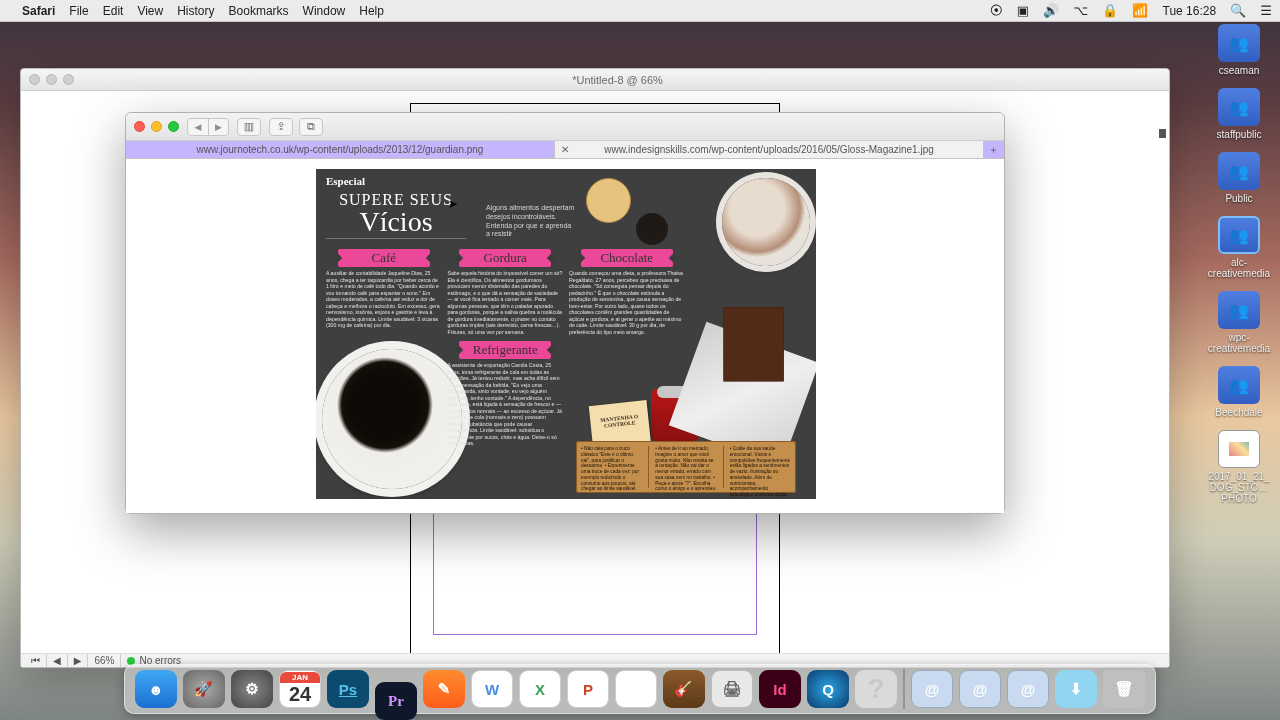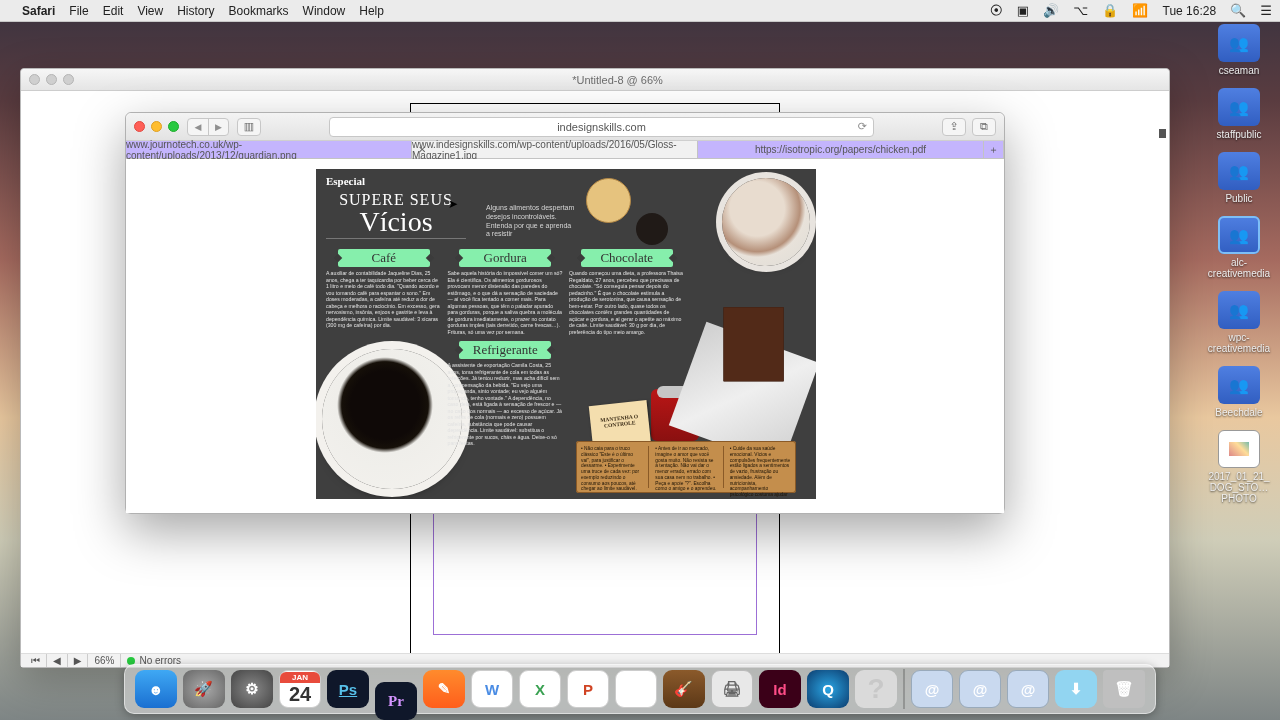--- a/index.html
+++ b/index.html
@@ -120,21 +120,21 @@
 .hero-title1 { font-family:"Times New Roman",serif; font-size:16px; letter-spacing:1px; }
 .hero-title2 { font-family:"Brush Script MT",cursive,serif; font-size:28px; line-height:.9; border-bottom:1px solid #777; padding-bottom:4px;}
 .hero-sub { flex:1; font-size:7px; line-height:1.25; color:#d6d6d6; max-width:90px; }
 .foodrow { position:absolute; right:0; top:4px; height:100px; width:320px; }
 .food { position:absolute; border-radius:50%; }
 .food.cappu { right:6px; top:5px; width:88px; height:88px; background:radial-gradient(circle at 40% 35%, #e8dccf 35%, #b59079 55%, #e8e2da 62%, #dedcd6 100%); box-shadow:0 0 0 6px #e8e4df, 0 3px 6px rgba(0,0,0,.5); }
 .food.cracker { left:90px; top:5px; width:45px; height:45px; background:#e6c37e; border:1px solid #b58946;}
 .food.oreo { left:140px; top:40px; width:32px; height:32px; background:#201a17; }
 .columns { display:flex; padding:0 10px; gap:6px; position:relative; z-index:2;}
 .col { flex:1; }
-.colhd { background:#86efac; color:#333; font-family:"Brush Script MT",cursive; font-size:13px; text-align:center; padding:1px 4px; border-radius:2px; margin:4px auto 3px; width:80%; position:relative; }
+.colhd { background:#ec4899; color:#333; font-family:"Brush Script MT",cursive; font-size:13px; text-align:center; padding:1px 4px; border-radius:2px; margin:4px auto 3px; width:80%; position:relative; }
 .colhd::before,.colhd::after { content:""; position:absolute; top:50%; width:6px; height:6px; background:#3b3b3b; transform:translateY(-50%) rotate(45deg);}
 .colhd::before{left:-3px} .colhd::after{right:-3px}
 .coltxt { font-size:5.2px; line-height:1.25; color:#e2e2e2; }
 .coffee-cup { position:absolute; left:6px; bottom:10px; width:140px; height:140px; border-radius:50%;
   background:radial-gradient(circle at 45% 40%, #0f0907 30%, #161009 38%, #efeeea 42%, #f4f2ee 100%);
   box-shadow:0 0 0 8px #f3f1ed, 0 6px 10px rgba(0,0,0,.6); }
 .coke { position:absolute; left:335px; bottom:58px; width:48px; height:52px; background:linear-gradient(#ba1616,#8a1010); border-radius:6px; }
 .coke::before{content:"";position:absolute;top:-3px;left:6px;right:6px;height:12px;background:#c7c7c7;border-radius:6px;}
 .choco { position:absolute; right:12px; bottom:50px; width:120px; height:110px;
   background:linear-gradient(135deg,#cfcfcf,#efefef 50%,#cfcfcf); transform:rotate(20deg); }
@@ -157,21 +157,21 @@
   box-shadow:0 2px 10px rgba(0,0,0,0.3);
   display:flex; align-items:center; gap:6px;
 }
 .di { width:42px; height:38px; border-radius:9px; display:flex; align-items:center; justify-content:center; color:#fff; font-size:15px; font-weight:700; }
 .di.finder{background:linear-gradient(#3fa8f4,#1a6fd1);} 
 .di.launch{background:radial-gradient(#aaa,#666);} 
 .di.prefs{background:radial-gradient(#888,#444);} 
 .di.cal{background:#fff;border:1px solid #ccc;color:#333;flex-direction:column;} 
 .di.cal .m{background:#e84b3c;color:#fff;font-size:8px;width:100%;text-align:center;border-radius:6px 6px 0 0;padding:1px 0}
 .di.cal .d{font-size:20px;} 
-.di.ps{background:#0f172a;color:#57c0e9;font-family:Arial;text-decoration:underline;} 
+.di.ps{background:#0c4a6e;color:#57c0e9;font-family:Arial;text-decoration:underline;} 
 .di.pr{background:#0f172a;color:#d494ff;font-family:Liberation Serif, serif;margin-top:24px;} 
 .di.orange{background:linear-gradient(#ff8b2d,#ff5e1b);} 
 .di.w{background:#fff;border:1px solid #ccc;color:#4a8ce4;} 
 .di.x{background:#fff;border:1px solid #ccc;color:#3aa152;} 
 .di.p{background:#fff;border:1px solid #ccc;color:#d04424;} 
 .di.g{background:#fff;border:1px solid #ccc;} 
 .di.gb{background:linear-gradient(#8b5a2b,#5c3817);} 
 .di.print{background:#e8e8e8;border:1px solid #bbb;color:#666;} 
 .di.id{background:#3b0018;color:#ff4d88;font-family:Arial;} 
 .di.qt{background:radial-gradient(#2aa4e2,#0c3c6e);} 
@@ -282,40 +282,33 @@
     <div class="traffic">
       <div class="tl r"></div>
       <div class="tl y"></div>
       <div class="tl g"></div>
     </div>
     <div class="navbtns">
       <div class="navbtn">◀</div>
       <div class="navbtn">▶</div>
     </div>
     <div class="iconbtn">▥</div>
-    <div class="urlbar">
-      <span class="urltext">indesignskills.com</span>
-      <span class="reload">⟳</span>
-    </div>
     <div class="rightbtns">
       <div class="iconbtn">⇪</div>
       <div class="iconbtn">⧉</div>
     </div>
   </div>
   <div class="tabs">
     <div class="tab">
         <span>www.journotech.co.uk/wp-content/uploads/2013/12/guardian.png</span>
       </div>
     <div class="tab active">
       <span class="close">✕</span>
       <span>www.indesignskills.com/wp-content/uploads/2016/05/Gloss-Magazine1.jpg</span>
     </div>
-    <div class="tab">
-        <span>https://isotropic.org/papers/chicken.pdf</span>
-      </div>
     <div class="tab add">＋</div>
   </div>
   <div class="content">
     <span class="cursor">➤</span>
     <div class="spread">
       <div class="especial">Especial</div>
       <div class="hero">
         <div class="hero-left">
           <div class="hero-title1">SUPERE SEUS</div>
           <div class="hero-title2">Vícios</div>

